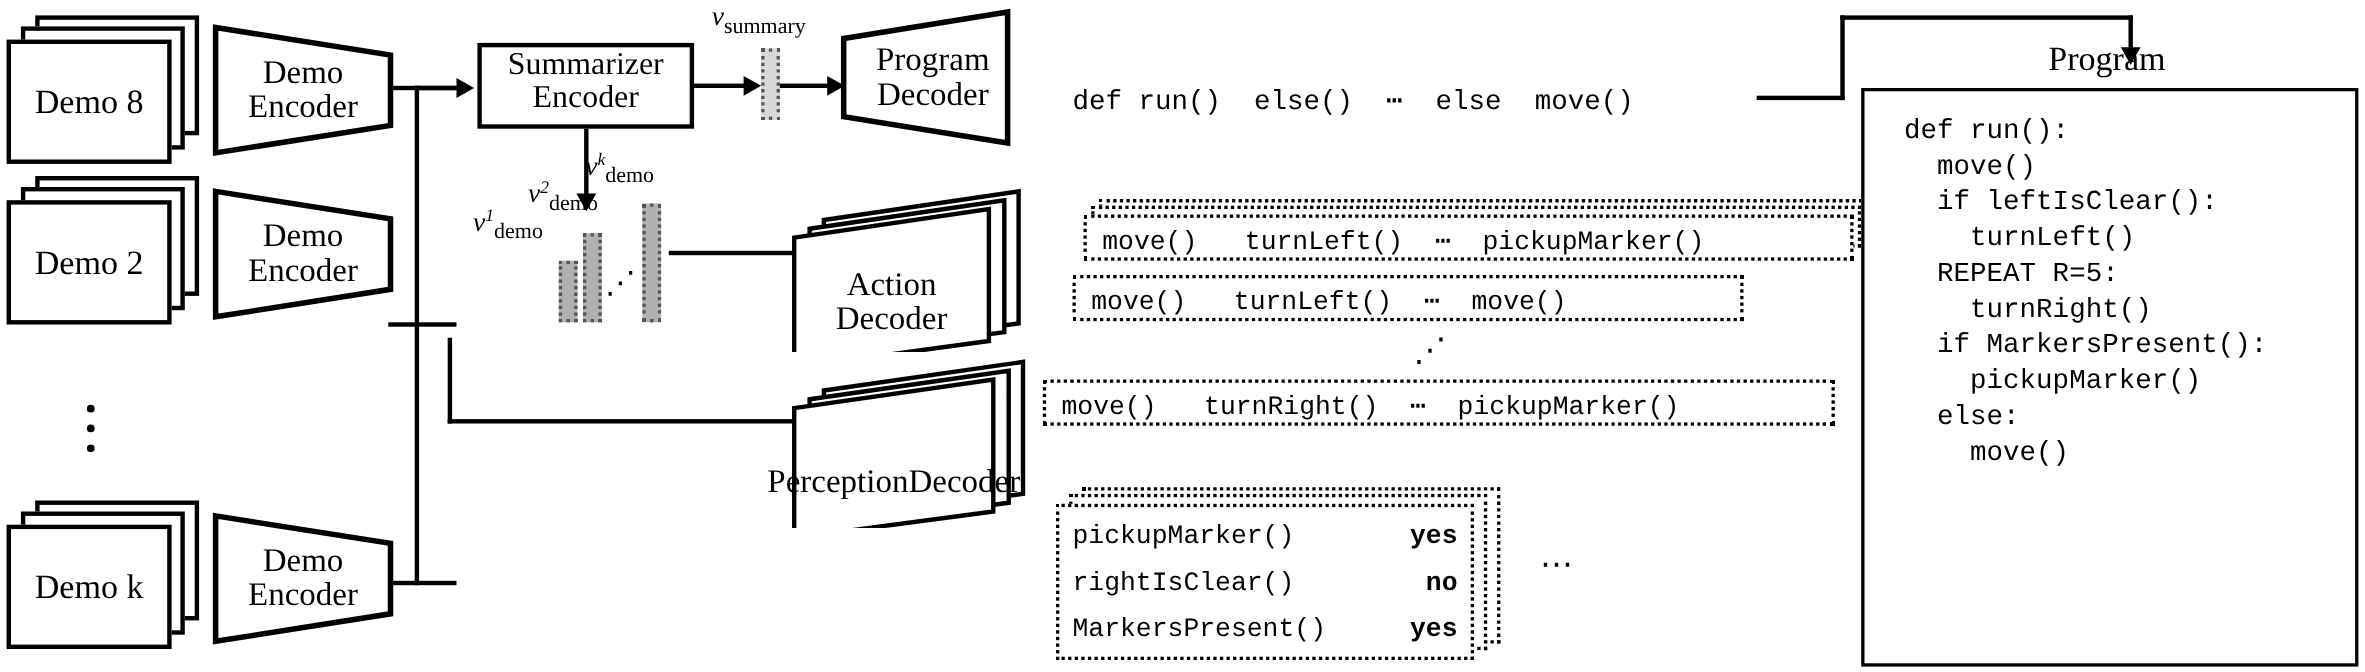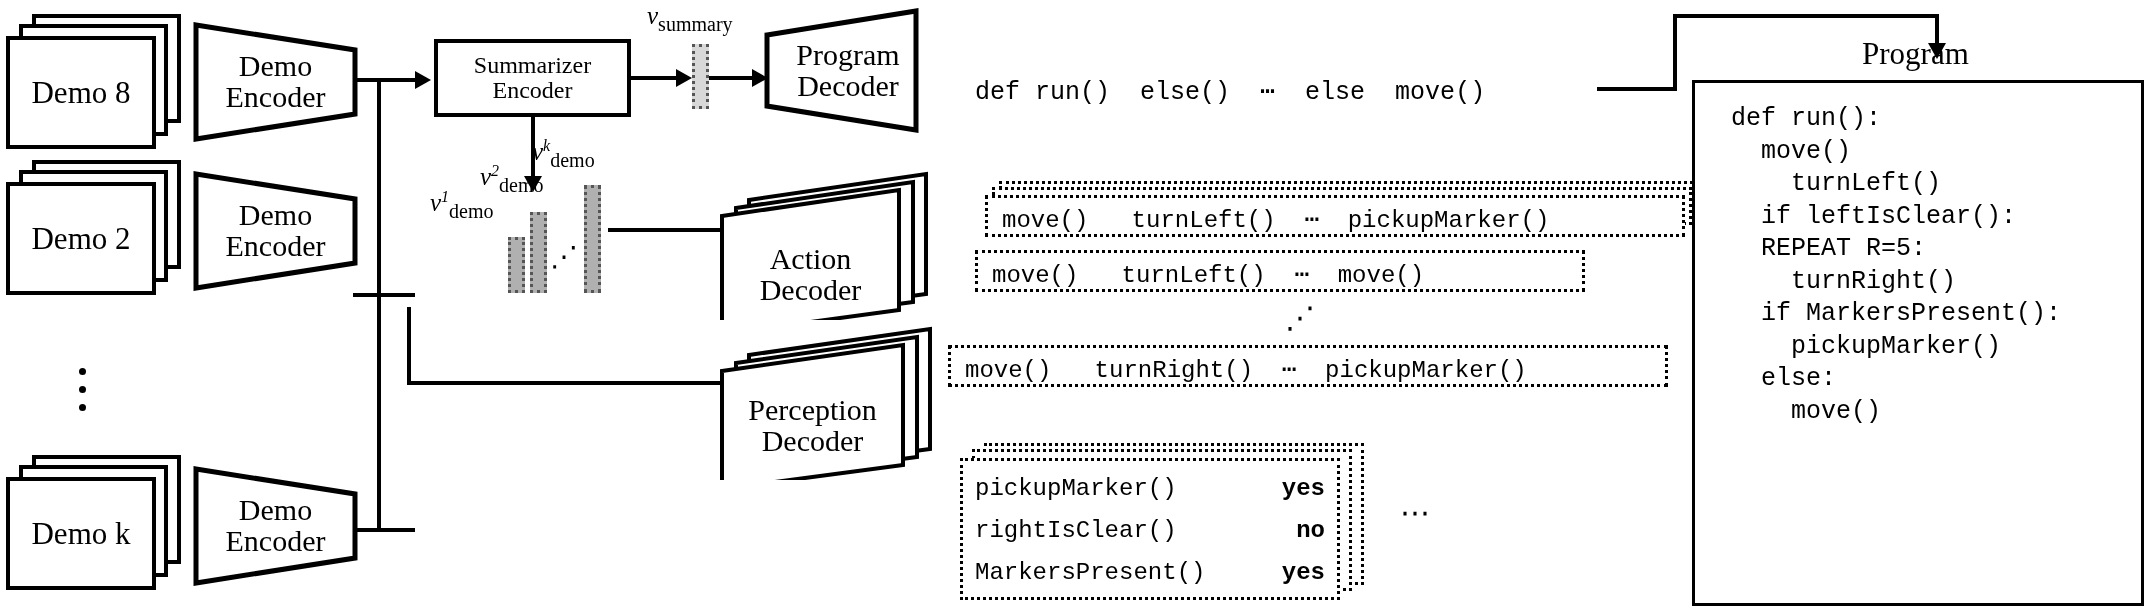--- a/index.html
+++ b/index.html
@@ -16,22 +16,22 @@
 
   
   .trap{position:absolute;}
   .trap svg{display:block;overflow:visible;}
   .trap .lbl{position:absolute;left:0;top:0;width:100%;height:100%;
       display:flex;flex-direction:column;align-items:center;justify-content:center;
       font-size:30px;line-height:1.02;text-align:center;pointer-events:none;}
 
   
   .box{position:absolute;border:4px solid #000;background:#fff;box-sizing:border-box;
-       display:flex;flex-direction:column;align-items:center;justify-content:center;
-       font-size:24px;line-height:1.05;text-align:center;}
+       display:flex;flex-direction:column;align-items:center;
+       font-size:29px;line-height:1.05;text-align:center;}
 
   
   .ln{position:absolute;background:#000;}
   .hl{height:4px;}
   .vl{width:4px;}
 
   
   .arw-r{position:absolute;width:0;height:0;
      border-top:9px solid transparent;border-bottom:9px solid transparent;border-left:16px solid #000;}
   .arw-d{position:absolute;width:0;height:0;
@@ -231,21 +231,21 @@
 <div class="dotbox mono" style="left:948px;top:345px;width:720px;height:42px;padding-left:14px;">
   <span>move()   turnRight()  ⋯  pickupMarker()</span>
 </div>
 
 <div class="stackwrap" style="left:714px;top:325px;width:230px;height:155px;">
   <svg width="230" height="155" viewBox="0 0 230 155">
     <polygon points="35,30 216,4 216,124 35,148" fill="#ffffff" stroke="#000000" stroke-width="4" stroke-linejoin="miter"></polygon>
     <polygon points="22,38 203,12 203,132 22,156" fill="#ffffff" stroke="#000000" stroke-width="4" stroke-linejoin="miter"></polygon>
     <polygon points="8,46 189,20 189,140 8,164" fill="#ffffff" stroke="#000000" stroke-width="4" stroke-linejoin="miter"></polygon>
   </svg>
-  <div style="position:absolute;left:8px;top:42px;width:181px;height:118px;display:flex;flex-direction:column;align-items:center;justify-content:center;font-size:30px;line-height:1.03;text-align:center;">
+  <div style="position:absolute;left:8px;top:54px;width:181px;height:118px;display:flex;flex-direction:row;align-items:center;justify-content:center;font-size:30px;line-height:1.03;text-align:center;">
     <span>Perception</span>
     <span>Decoder</span>
   </div>
 </div>
 
 <div class="stackwrap" style="left:960px;top:455px;">
   <div style="position:absolute;left:24px;top:-12px;width:380px;height:142px;border:3px dotted #000;background:#fff;box-sizing:border-box;"></div>
   <div style="position:absolute;left:12px;top:-6px;width:380px;height:142px;border:3px dotted #000;background:#fff;box-sizing:border-box;"></div>
 </div>
 
@@ -265,22 +265,22 @@
 </div>
 
 <div style="position:absolute;left:1400px;top:495px;font-size:30px;">⋯</div>
 
 <div class="prog-title" style="left:1862px;top:36px;">Program</div>
 
 <div id="program-panel" style="left:1692px;top:80px;width:452px;height:526px;">
   <div style="padding:20px 0 0 22px;margin-left:14px;">
     <div class="ln-code mono">def run():</div>
     <div class="ln-code mono">  move()</div>
+    <div class="ln-code mono">  if leftIsClear():</div>
     <div class="ln-code mono">    turnLeft()</div>
-    <div class="ln-code mono">  if leftIsClear():</div>
     <div class="ln-code mono">  REPEAT R=5:</div>
     <div class="ln-code mono">    turnRight()</div>
     <div class="ln-code mono">  if MarkersPresent():</div>
     <div class="ln-code mono">    pickupMarker()</div>
     <div class="ln-code mono">  else:</div>
     <div class="ln-code mono">    move()</div>
   </div>
 </div>
 
 </body></html>

